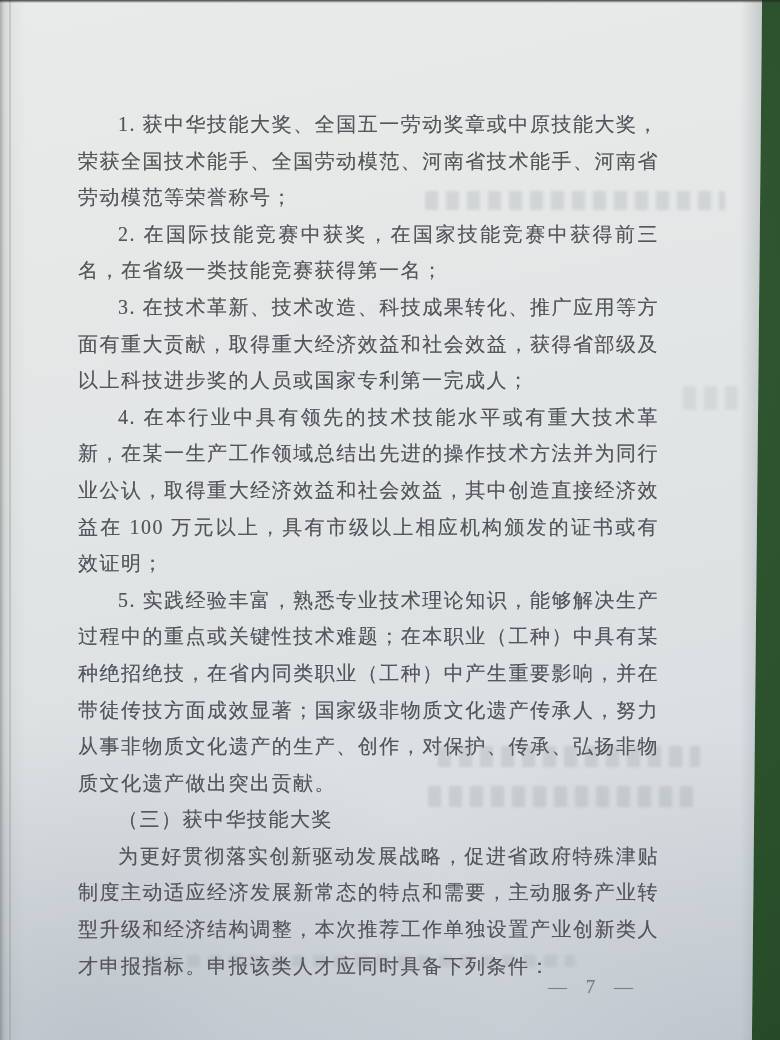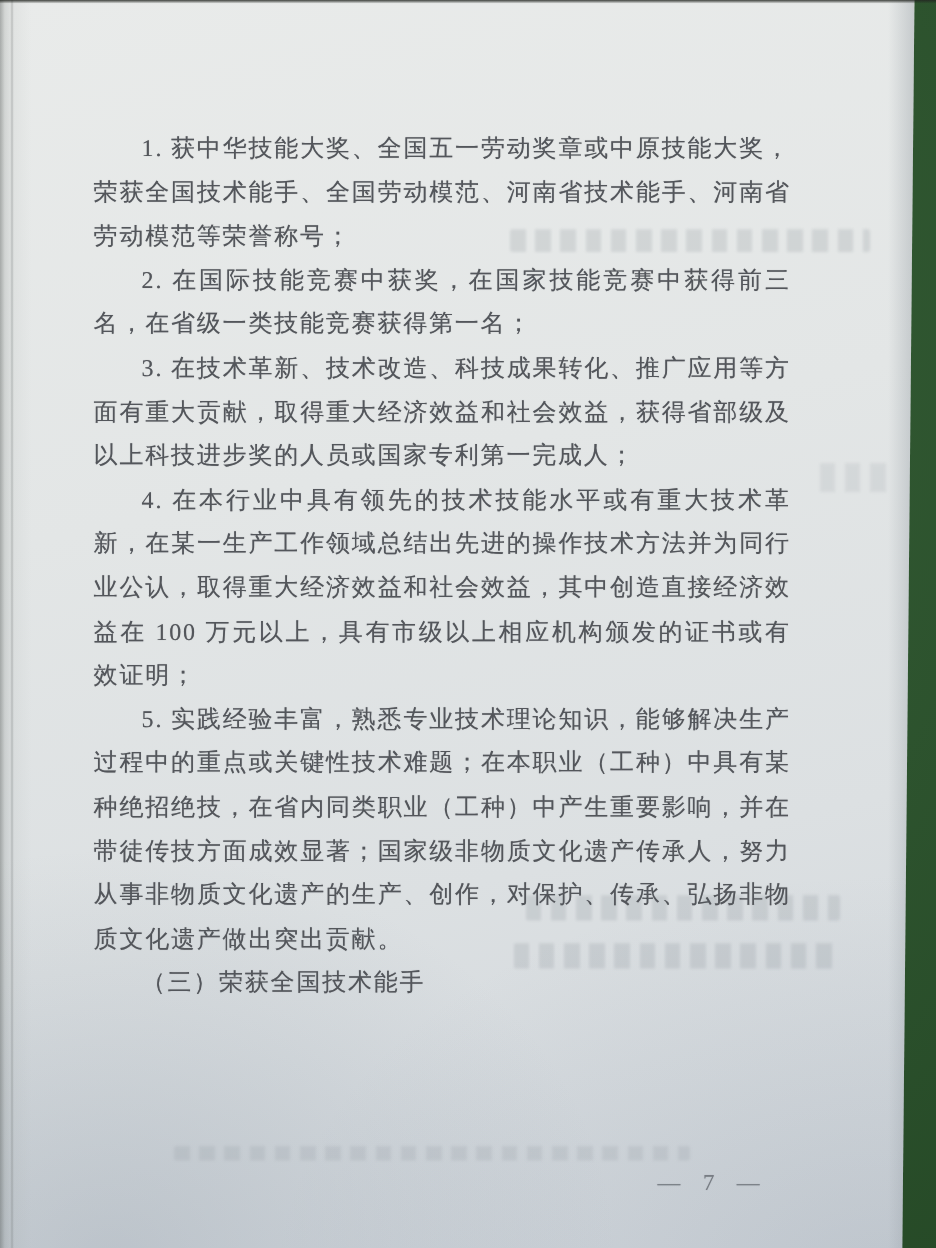--- a/index.html
+++ b/index.html
@@ -119,19 +119,20 @@
   <div class="bleed bleed-c"></div>
   <div class="bleed bleed-d"></div>
   <div class="bleed bleed-e"></div>
 
   <div class="text-block">
     <p>1. 获中华技能大奖、全国五一劳动奖章或中原技能大奖，荣获全国技术能手、全国劳动模范、河南省技术能手、河南省劳动模范等荣誉称号；</p>
     <p>2. 在国际技能竞赛中获奖，在国家技能竞赛中获得前三名，在省级一类技能竞赛获得第一名；</p>
     <p>3. 在技术革新、技术改造、科技成果转化、推广应用等方面有重大贡献，取得重大经济效益和社会效益，获得省部级及以上科技进步奖的人员或国家专利第一完成人；</p>
     <p>4. 在本行业中具有领先的技术技能水平或有重大技术革新，在某一生产工作领域总结出先进的操作技术方法并为同行业公认，取得重大经济效益和社会效益，其中创造直接经济效益在 100 万元以上，具有市级以上相应机构颁发的证书或有效证明；</p>
     <p>5. 实践经验丰富，熟悉专业技术理论知识，能够解决生产过程中的重点或关键性技术难题；在本职业（工种）中具有某种绝招绝技，在省内同类职业（工种）中产生重要影响，并在带徒传技方面成效显著；国家级非物质文化遗产传承人，努力从事非物质文化遗产的生产、创作，对保护、传承、弘扬非物质文化遗产做出突出贡献。</p>
-    <p>（三）荣获全国技术能手</p>
+    <p>（三）获中华技能大奖</p>
+    <p>为更好贯彻落实创新驱动发展战略，促进省政府特殊津贴制度主动适应经济发展新常态的特点和需要，主动服务产业转型升级和经济结构调整，本次推荐工作单独设置产业创新类人才申报指标。申报该类人才应同时具备下列条件：</p>
   </div>
 
   <div class="page-number">— 7 —</div>
 </div>
 
 <div class="top-edge"></div>
 
 </body></html>

